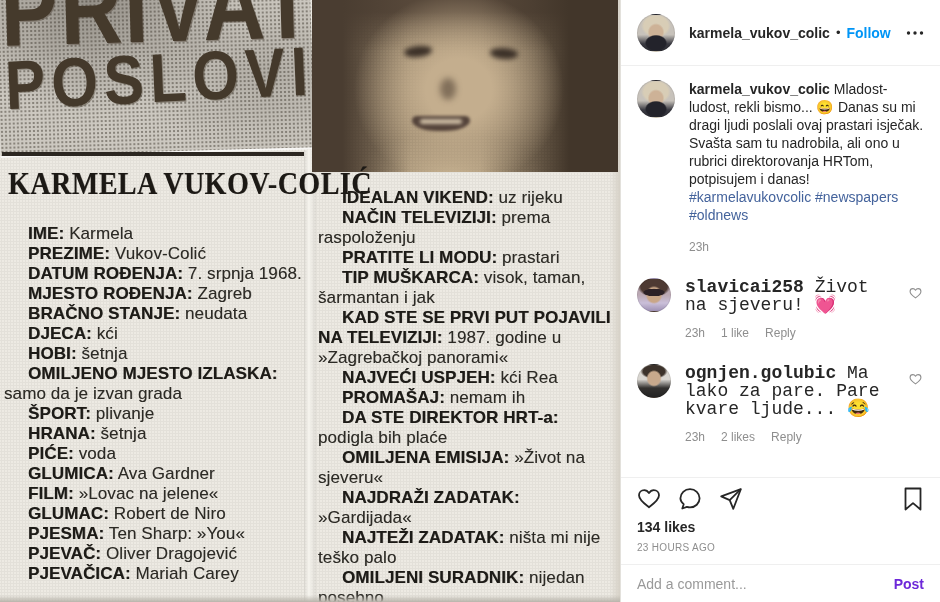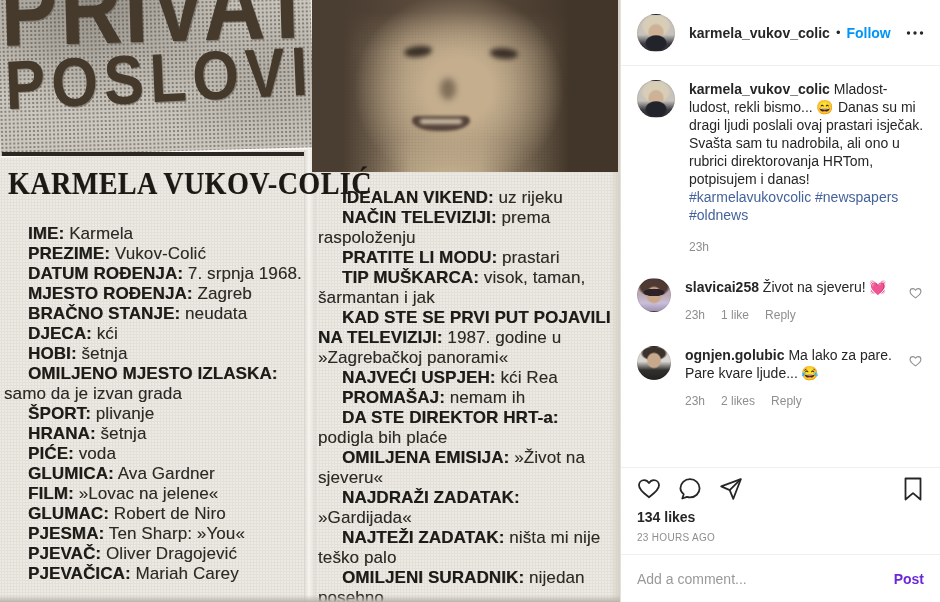--- a/index.html
+++ b/index.html
@@ -96,33 +96,33 @@
 
   .p-body { flex:1 1 auto; overflow:hidden; padding:14px 16px 0; }
   .row { display:flex; align-items:flex-start; }
   .cap-main { margin-left:14px; font-size:14px; line-height:18px; width:236px; }
   .cap-main .uname { font-weight:bold; }
   .tags { display:block; color:#44639c; cursor:pointer; }
   .cap-time { margin:16px 0 0 52px; font-size:12px; color:#8e8e8e; }
 
   .comment { display:flex; align-items:flex-start; margin-top:24px; }
   .c-main { margin-left:14px; width:214px; }
-  .c-text { font-size:14px; line-height:18px; }
+  .c-text { font-size:18px; line-height:18px;font-family:Liberation Mono, monospace; }
   .c-text .uname { font-weight:bold; }
   .c-meta { margin-top:12px; font-size:12px; color:#8e8e8e; display:flex; gap:16px; }
   .c-meta .act { cursor:pointer; }
   .c-like-btn { margin-left:auto; margin-top:8px; background:none; border:none; cursor:pointer; padding:2px; }
 
   .p-footer { flex:0 0 auto; border-top:1px solid #efefef; }
   .actions { display:flex; align-items:center; gap:17px; padding:9px 16px 6px; }
   .icon-btn { background:none; border:none; cursor:pointer; padding:0; display:flex; }
   .bookmark { margin-left:auto; }
   .likes { padding:2px 16px 0; font-size:14px; font-weight:bold; }
   .posted { padding:7px 16px 11px; font-size:10px; letter-spacing:.3px; color:#8e8e8e; }
-  .add-comment { border-top:1px solid #efefef; height:48px; display:flex; align-items:center; padding:0 16px; }
+  .add-comment { border-top:1px solid #efefef; height:38px; display:flex; align-items:center; padding:0 16px; }
   .add-comment input { flex:1; border:none; outline:none; font-size:14px; font-family:"Liberation Sans",sans-serif; color:#262626; background:transparent; }
   .add-comment input::placeholder { color:#999; }
   .post-btn { background:none; border:none; color:#6d28d9; font-weight:bold; font-size:14px; cursor:pointer; }
 </style>
 </head>
 <body>
 
 <div class="stage">
 
   <div class="media">

